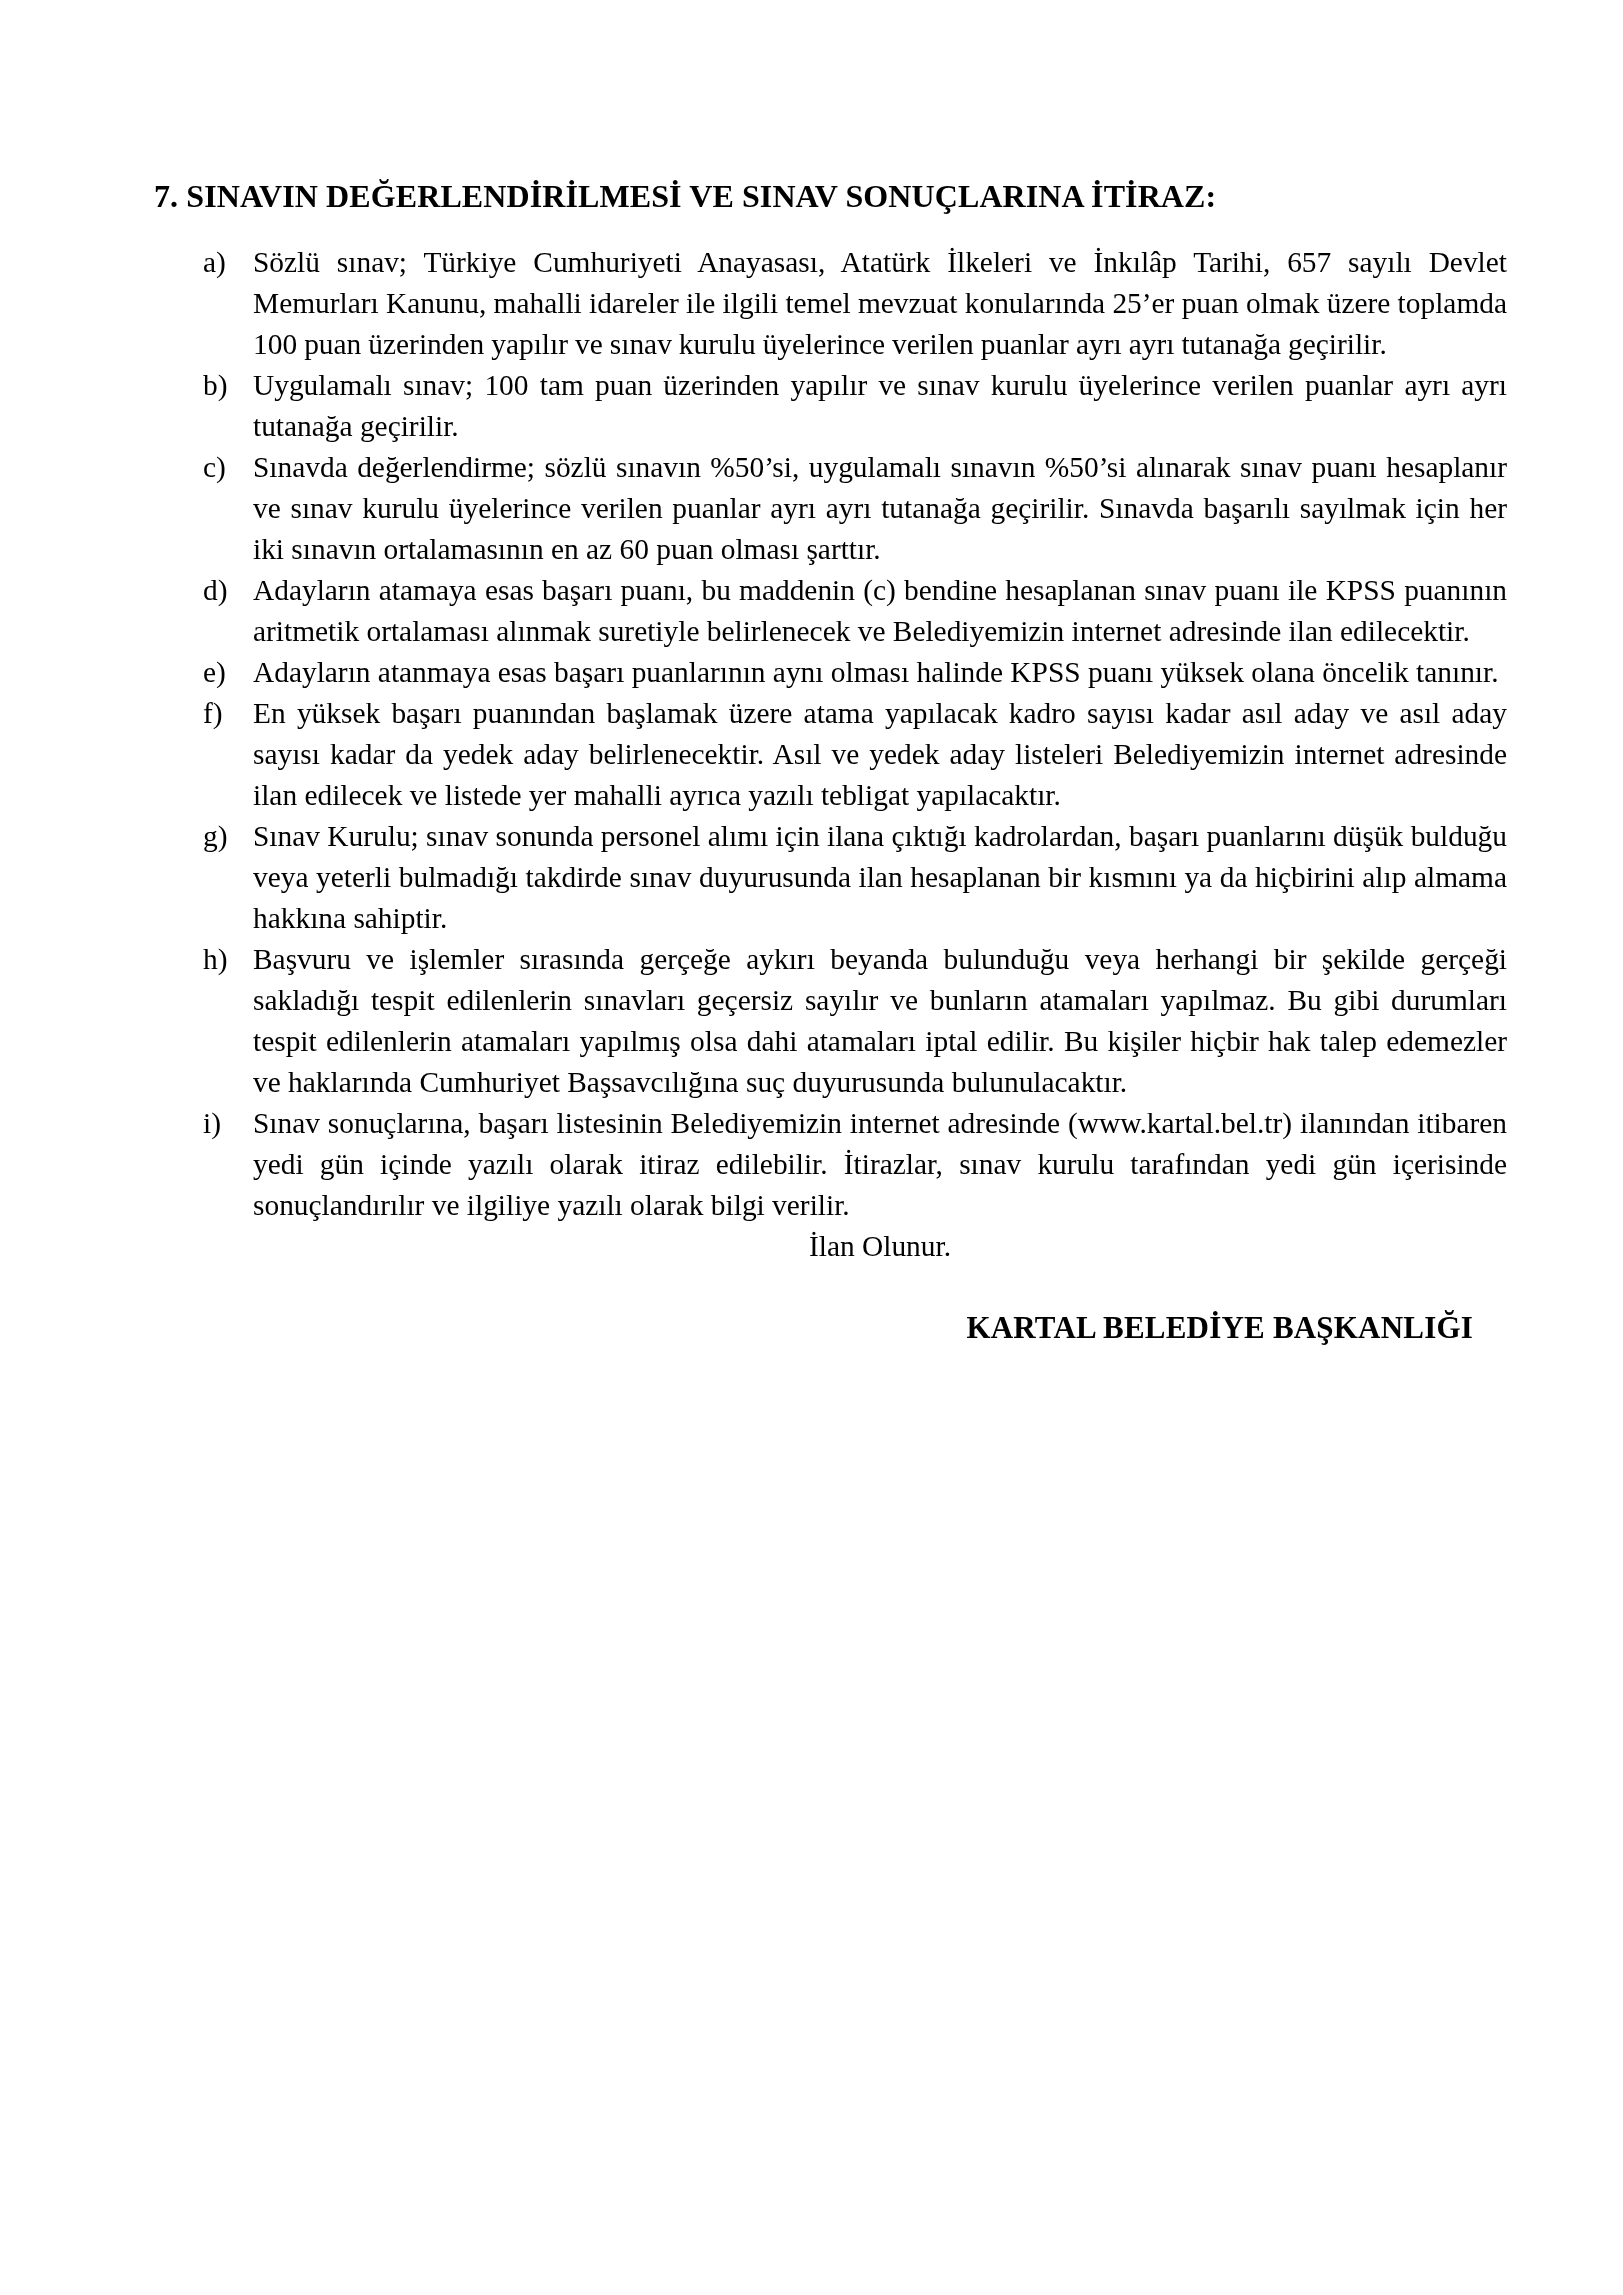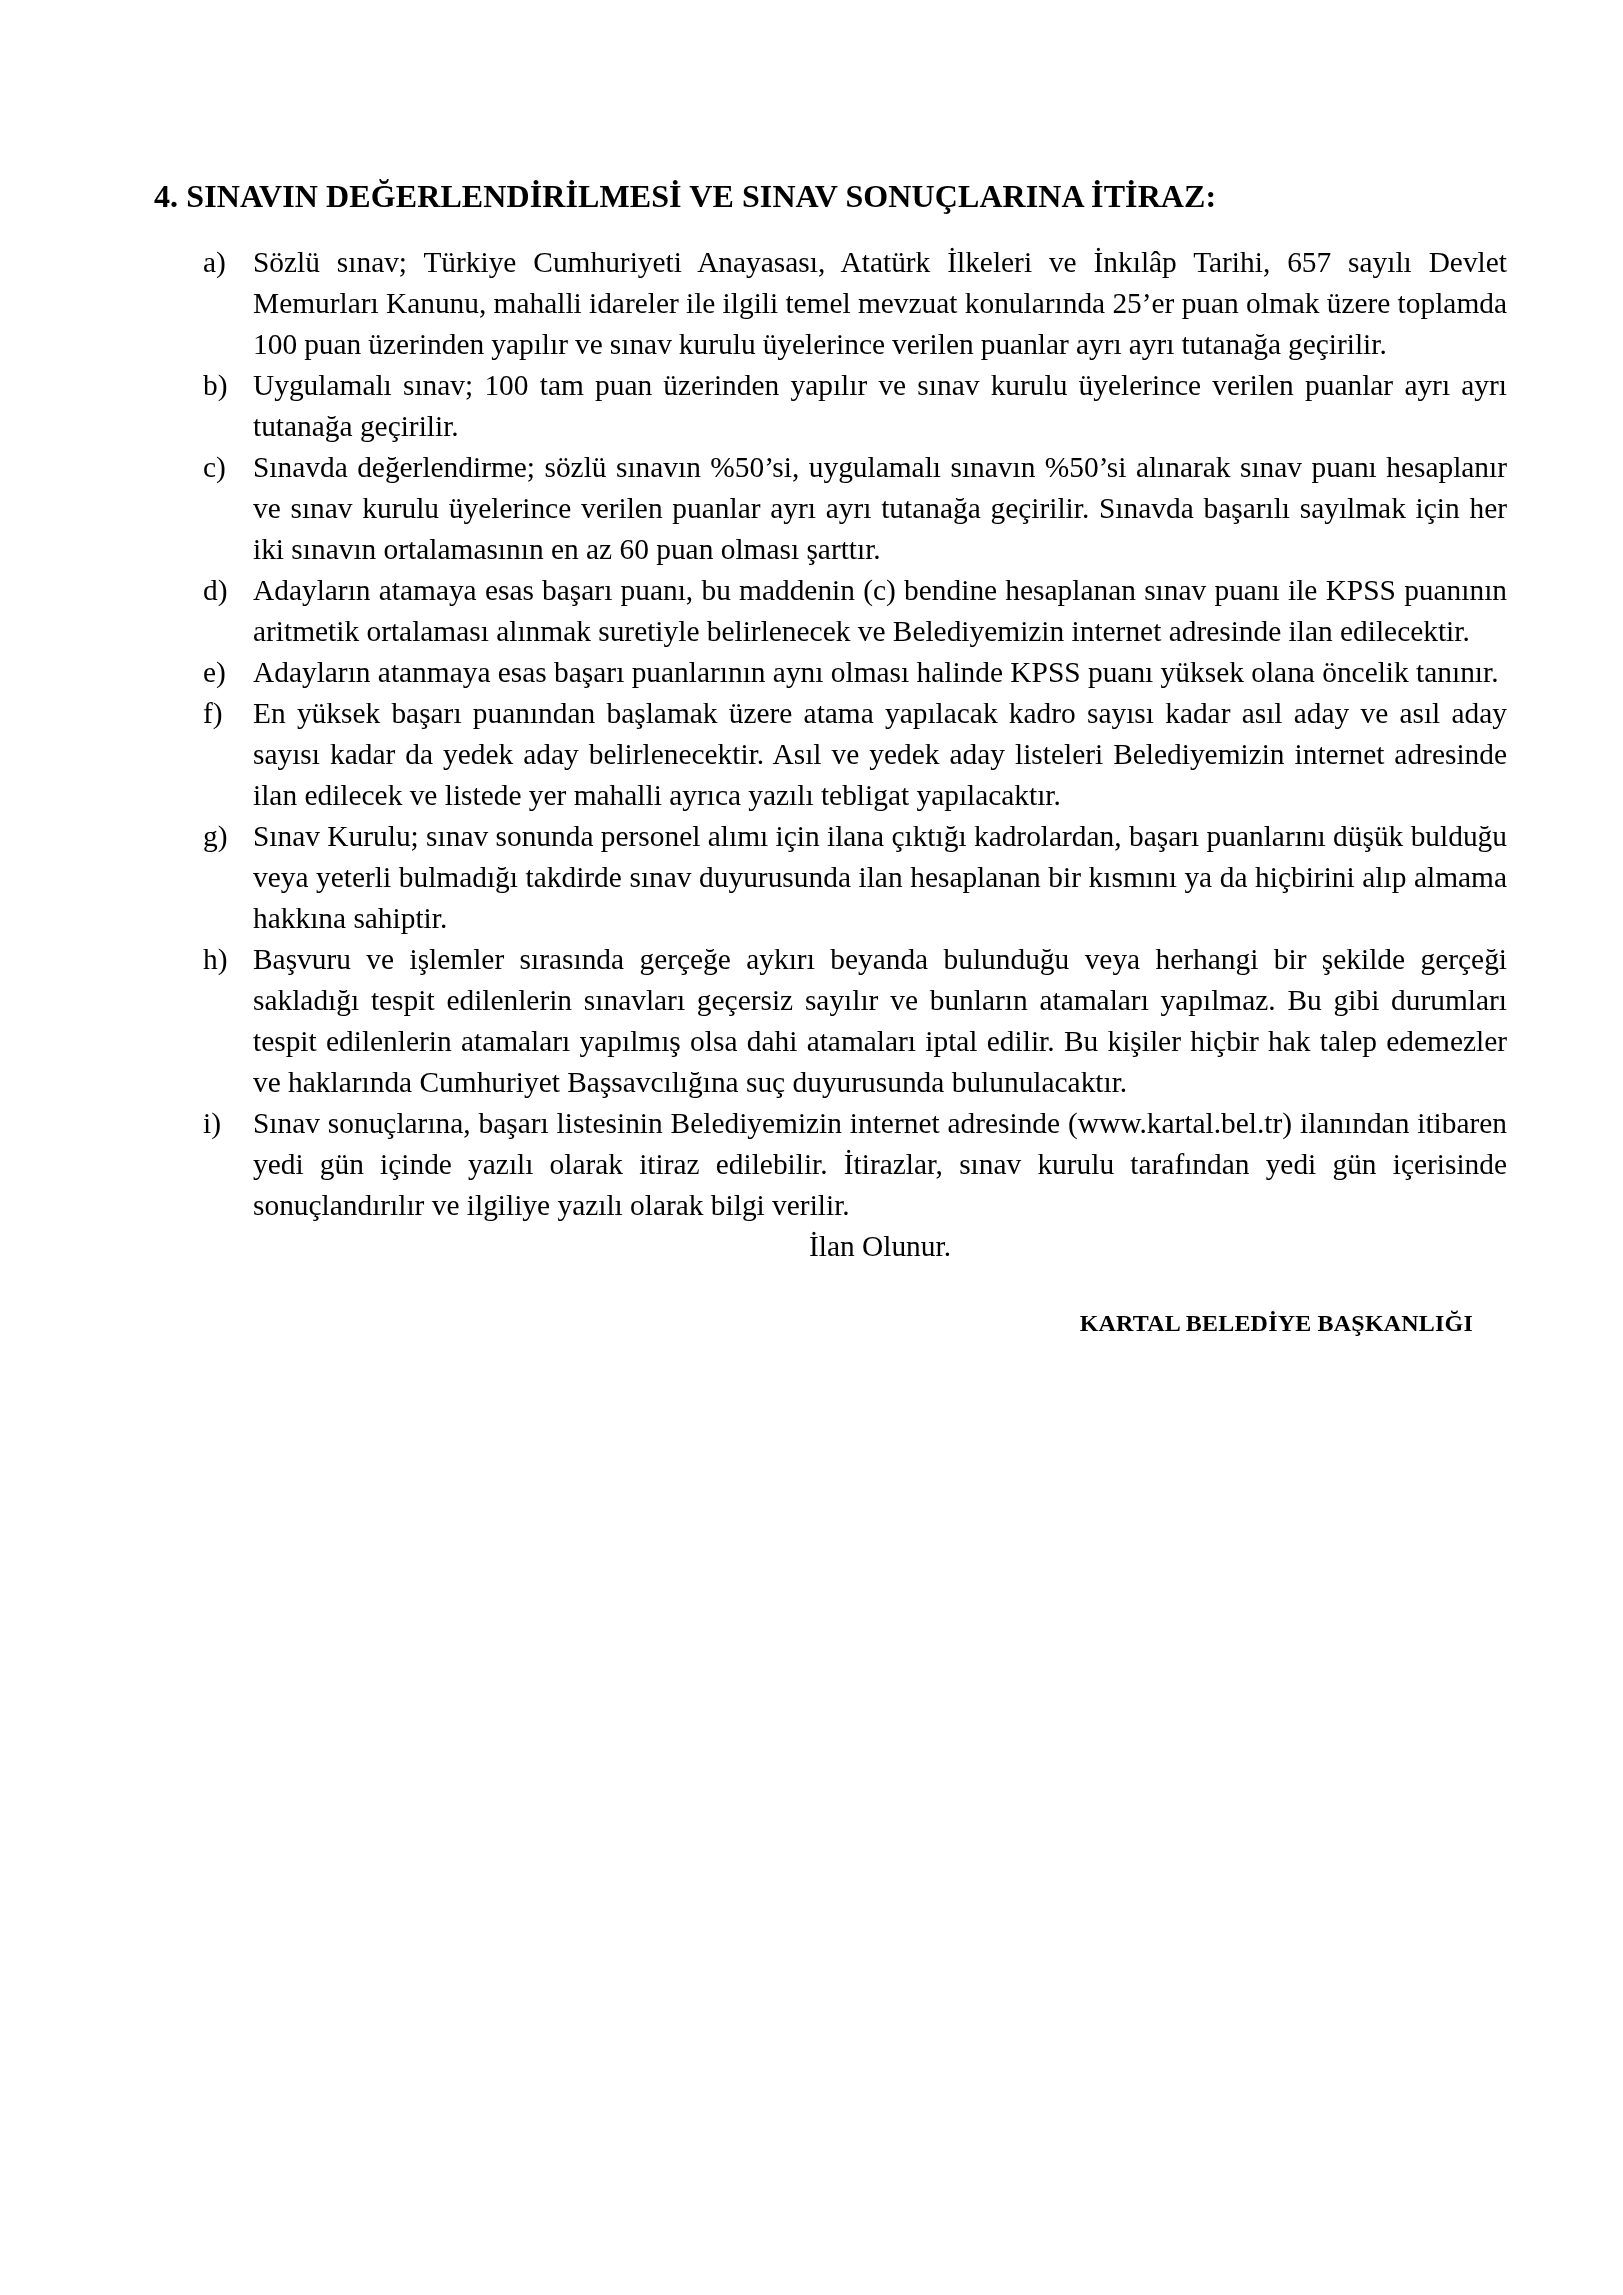--- a/index.html
+++ b/index.html
@@ -72,36 +72,36 @@
   }
   .body {
     display: block;
   }
   .tail-line {
     display: block;
     text-align: center;
   }
   .signature {
     font-family: "Liberation Serif", "DejaVu Serif", serif;
-    font-size: 24px;
+    font-size: 31px;
     font-weight: bold;
     color: #000000;
     text-align: right;
     margin-top: 43px;
     margin-right: 34px;
     letter-spacing: 0.2px;
   }
 </style>
 </head>
 <body>
 
 <div class="page">
   <div class="content">
 
-    <h1 class="doc-heading">4. SINAVIN DEĞERLENDİRİLMESİ VE SINAV SONUÇLARINA İTİRAZ:</h1>
+    <h1 class="doc-heading">7. SINAVIN DEĞERLENDİRİLMESİ VE SINAV SONUÇLARINA İTİRAZ:</h1>
 
     <ol class="list">
 
       <li class="list-item item-a">
         <span class="marker">a)</span>
         <span class="body">Sözlü sınav; Türkiye Cumhuriyeti Anayasası, Atatürk İlkeleri ve İnkılâp Tarihi, 657 sayılı Devlet Memurları Kanunu, mahalli idareler ile ilgili temel mevzuat konularında 25’er puan olmak üzere toplamda 100 puan üzerinden yapılır ve sınav kurulu üyelerince verilen puanlar ayrı ayrı tutanağa geçirilir.</span>
       </li>
 
       <li class="list-item">
         <span class="marker">b)</span>

